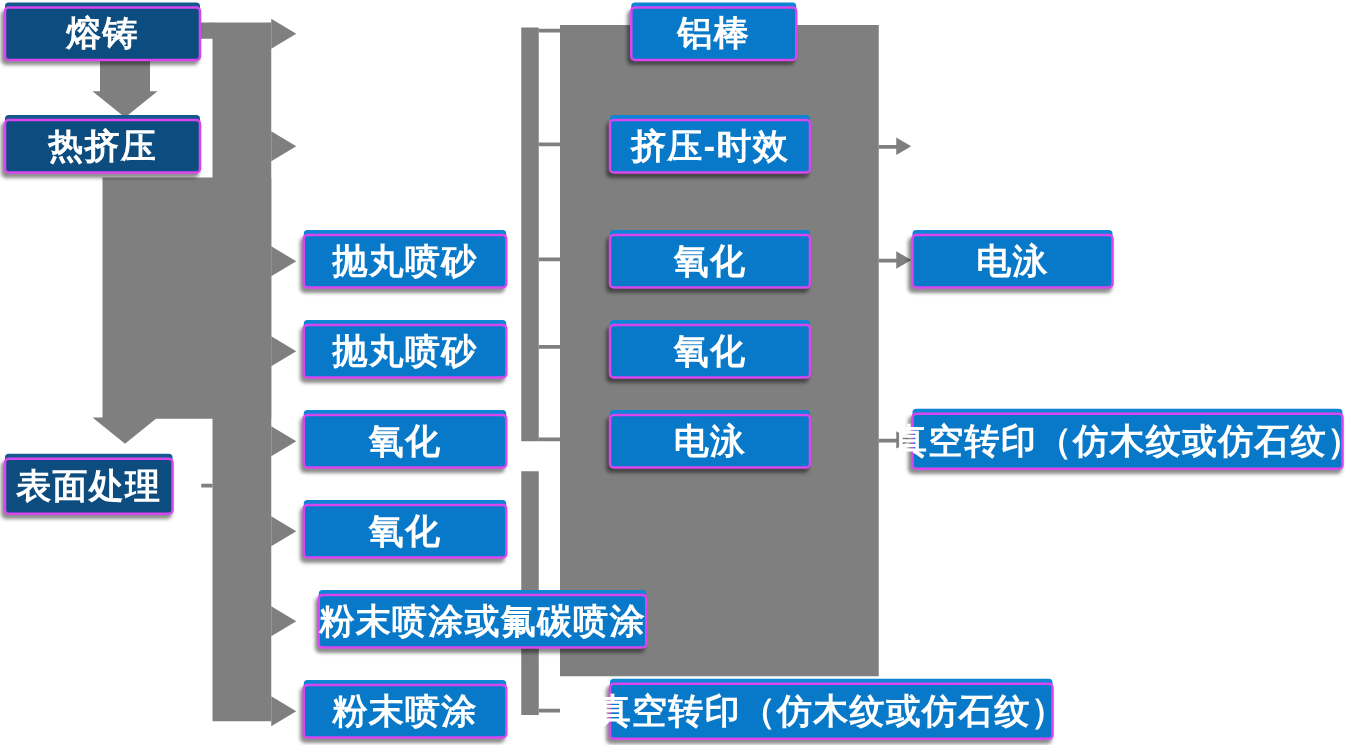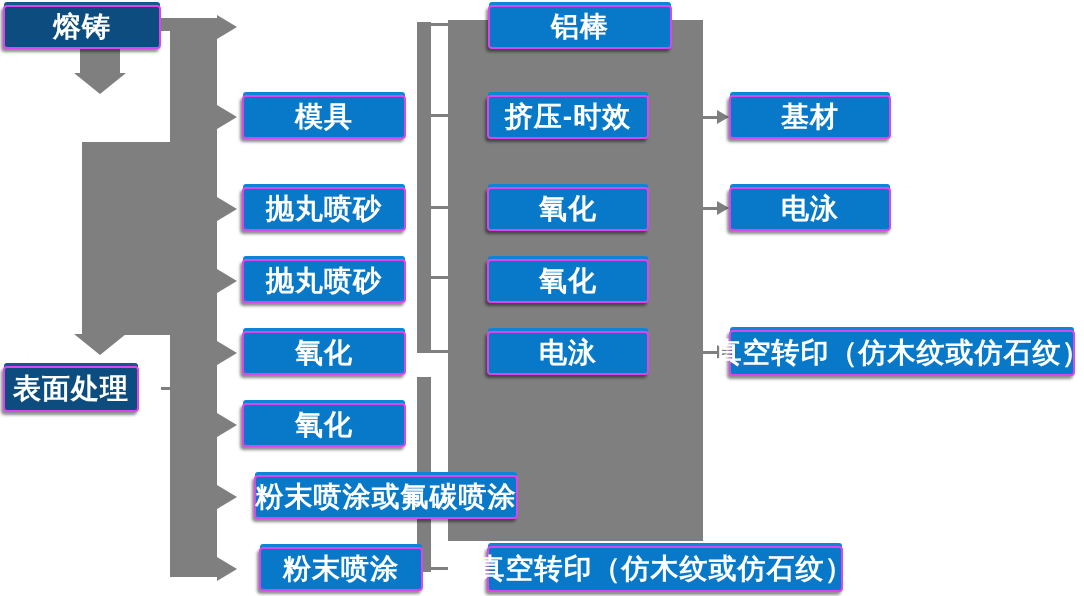--- a/index.html
+++ b/index.html
@@ -75,34 +75,33 @@
   <div class="g" style="left:448px;top:20px;width:255px;height:521px"></div>
 
   <div class="g" style="left:703px;top:116px;width:15px;height:3px"></div>
   <div class="tri tri-right-sm" style="left:717px;top:110px"></div>
   <div class="g" style="left:703px;top:207px;width:15px;height:3px"></div>
   <div class="tri tri-right-sm" style="left:717px;top:201px"></div>
   <div class="g" style="left:703px;top:351px;width:15px;height:3px"></div>
   <div class="tri tri-right-sm" style="left:717px;top:345px"></div>
 
   <div class="node navy" style="left:3px;top:5px;width:158px;height:44px">熔铸</div>
+  <div class="node navy" style="left:3px;top:95px;width:158px;height:44px">热挤压</div>
   <div class="node navy" style="left:3px;top:366px;width:136px;height:46px">表面处理</div>
 
-  <div class="node" style="left:242px;top:95px;width:164px;height:44px">模具</div>
   <div class="node" style="left:242px;top:187px;width:164px;height:44px">抛丸喷砂</div>
   <div class="node" style="left:242px;top:259px;width:164px;height:44px">抛丸喷砂</div>
   <div class="node" style="left:242px;top:331px;width:164px;height:44px">氧化</div>
   <div class="node" style="left:242px;top:403px;width:164px;height:44px">氧化</div>
   <div class="node" style="left:254px;top:475px;width:264px;height:44px">粉末喷涂或氟碳喷涂</div>
-  <div class="node" style="left:259px;top:547px;width:164px;height:44px">粉末喷涂</div>
+  <div class="node" style="left:242px;top:547px;width:164px;height:44px">粉末喷涂</div>
 
-  <div class="node" style="left:488px;top:5px;width:184px;height:44px">铝棒</div>
+  <div class="node" style="left:504px;top:5px;width:134px;height:44px">铝棒</div>
   <div class="node" style="left:487px;top:95px;width:162px;height:44px">挤压-时效</div>
   <div class="node" style="left:487px;top:187px;width:162px;height:44px">氧化</div>
   <div class="node" style="left:487px;top:259px;width:162px;height:44px">氧化</div>
   <div class="node" style="left:487px;top:331px;width:162px;height:44px">电泳</div>
   <div class="node" style="left:487px;top:546px;width:356px;height:46px">真空转印（仿木纹或仿石纹）</div>
 
-  <div class="node" style="left:729px;top:95px;width:162px;height:44px">基材</div>
   <div class="node" style="left:729px;top:187px;width:162px;height:44px">电泳</div>
   <div class="node" style="left:729px;top:330px;width:346px;height:46px">真空转印（仿木纹或仿石纹）</div>
 
 </div>
 
 </body></html>

